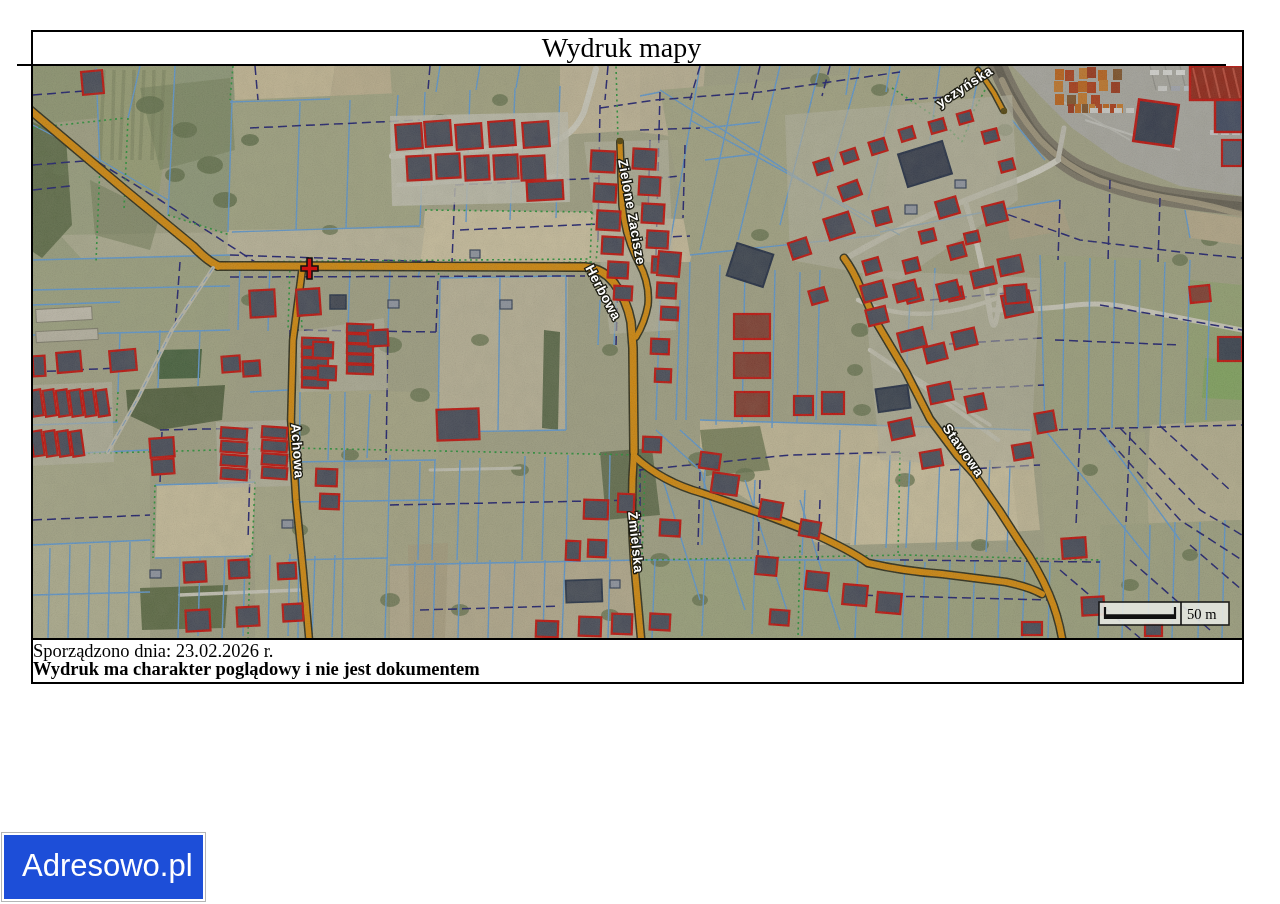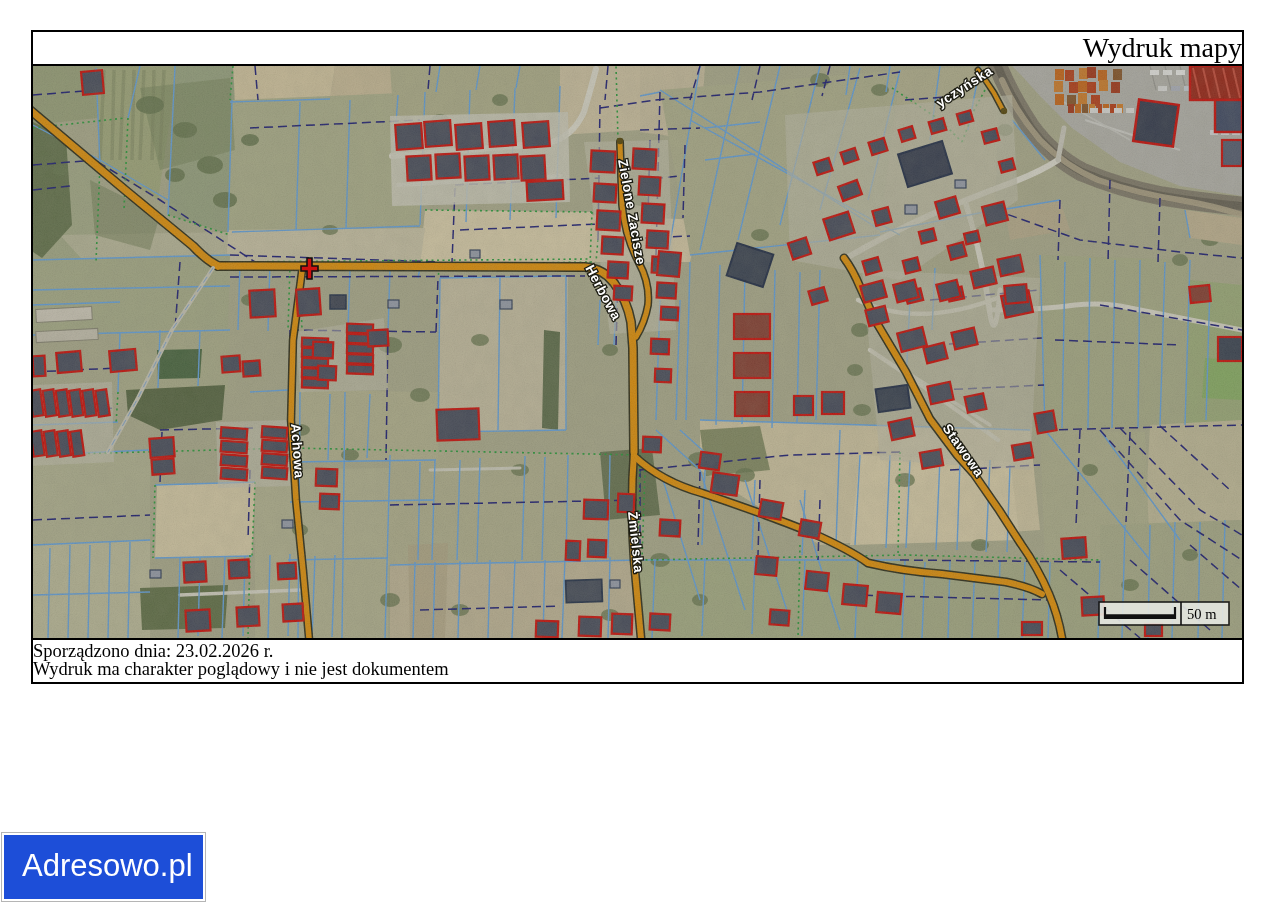--- a/index.html
+++ b/index.html
@@ -4,21 +4,21 @@
 <title>Wydruk mapy</title>
 <style>
   html,body{margin:0;padding:0;background:#ffffff;}
   body{width:1280px;height:904px;position:relative;font-family:"Liberation Serif",serif;}
 </style>
 </head>
 <body>
 
 <div style="position:absolute;left:31px;top:30px;width:1209px;height:650px;border:2px solid #000;background:#fff;"></div>
 
-<div style="position:absolute;left:33px;top:32px;width:1209px;height:32px;border-bottom:2px solid #000;text-align:right;font-size:28px;line-height:32px;color:#000;font-family:Liberation Serif, serif;">Wydruk mapy</div>
+<div style="position:absolute;left:17px;top:32px;width:1209px;height:32px;border-bottom:2px solid #000;text-align:center;font-size:28px;line-height:32px;color:#000;font-family:Liberation Serif, serif;">Wydruk mapy</div>
 
 <svg width="1209" height="572" viewBox="33 66 1209 572" style="position:absolute;left:33px;top:66px;filter:blur(0.35px)">
 <defs>
       <filter id="nz" x="0" y="0" width="100%" height="100%">
         <feTurbulence type="fractalNoise" baseFrequency="0.9" numOctaves="2" seed="7" result="n"></feTurbulence>
         <feColorMatrix in="n" type="matrix" values="0 0 0 0 0.25  0 0 0 0 0.24  0 0 0 0 0.18  0 0 0 0.55 0"></feColorMatrix>
         <feComposite operator="over" in2="SourceGraphic"></feComposite>
       </filter>
       <filter id="nz2" x="0" y="0" width="100%" height="100%">
         <feTurbulence type="fractalNoise" baseFrequency="0.08 0.06" numOctaves="3" seed="11" result="m"></feTurbulence>
@@ -818,17 +818,17 @@
 <polyline points="1105,607 1105,618 1175,618 1175,607" fill="none" stroke="#111111" stroke-width="2.2"></polyline>
 <polyline points="1106,616.5 1174,616.5" fill="none" stroke="#111111" stroke-width="4.5"></polyline>
 <text x="1187" y="619" font-family="Liberation Serif, serif" font-size="14.5" fill="#000">50 m</text>
 </g>
 </svg>
 
 <div style="position:absolute;left:33px;top:638px;width:1209px;height:2px;background:#000;"></div>
 
 <div style="position:absolute;left:33px;top:641px;font-size:18.5px;color:#000;">Sporządzono dnia: 23.02.2026 r.</div>
 
-<div style="position:absolute;left:33px;top:659px;font-size:18.5px;color:#000;">Wydruk ma charakter poglądowy i nie jest dokumentem</div>
+<div style="position:absolute;left:33px;top:659px;font-size:18.5px;color:#000;font-weight:bold;">Wydruk ma charakter poglądowy i nie jest dokumentem</div>
 
 <div style="position:absolute;left:2px;top:833px;width:199px;height:64px;background:#1d4ed8;border:2px solid #fff;outline:1px solid #b5b5b5;">
   <div style="font-family:'Liberation Sans',sans-serif;font-size:31px;color:#fff;margin:13px 0 0 18px;">Adresowo.pl</div>
 </div>
 
 </body></html>

